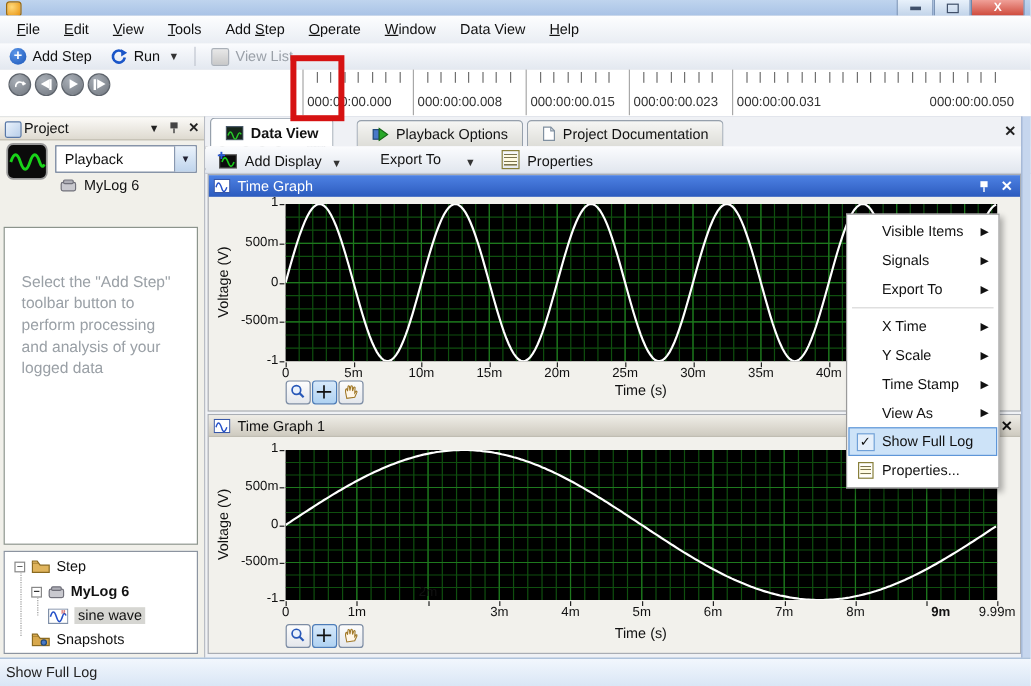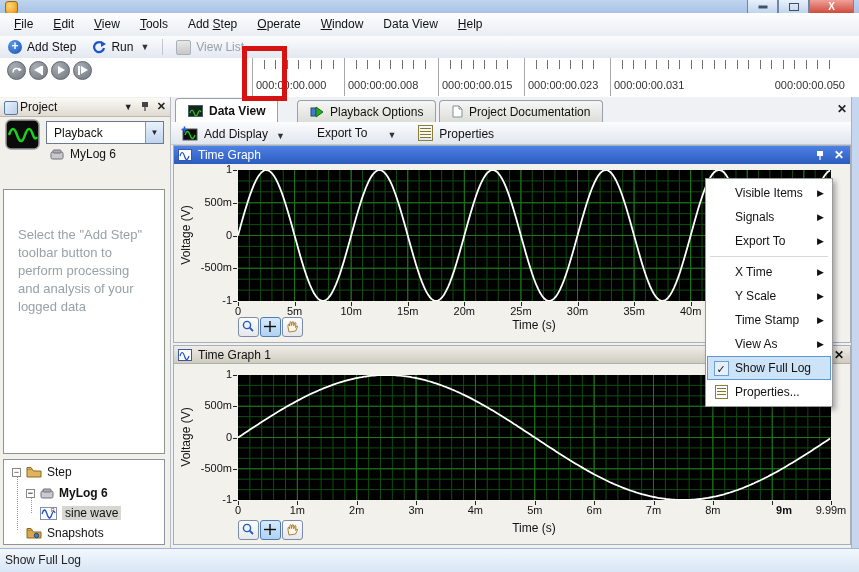--- a/index.html
+++ b/index.html
@@ -649,21 +649,21 @@
       <line x1="0" y1="31.25" x2="593" y2="31.25" stroke="#1E781E" stroke-width="1"></line>
       <line x1="0" y1="62.5" x2="593" y2="62.5" stroke="#1E781E" stroke-width="1"></line>
       <line x1="0" y1="93.75" x2="593" y2="93.75" stroke="#1E781E" stroke-width="1"></line>
       <path d="M0,62.5L2,61.2L4,59.9L6,58.5L8,57.2L10,55.9L12,54.6L14,53.3L16,52.0L18,50.7L20,49.4L22,48.1L24,46.8L26,45.5L28,44.2L30,43.0L32,41.7L34,40.5L36,39.3L38,38.0L40,36.8L42,35.6L44,34.4L46,33.3L48,32.1L50,30.9L52,29.8L54,28.7L56,27.6L58,26.5L60,25.4L62,24.4L64,23.3L66,22.3L68,21.3L70,20.3L72,19.3L74,18.4L76,17.5L78,16.6L80,15.7L82,14.8L84,14.0L86,13.1L88,12.3L90,11.6L92,10.8L94,10.1L96,9.4L98,8.7L100,8.0L102,7.4L104,6.8L106,6.2L108,5.6L110,5.1L112,4.6L114,4.1L116,3.6L118,3.2L120,2.8L122,2.4L124,2.1L126,1.7L128,1.5L130,1.2L132,0.9L134,0.7L136,0.5L138,0.4L140,0.2L142,0.1L144,0.1L146,0.0L148,0.0L150,0.0L152,0.0L154,0.1L156,0.2L158,0.3L160,0.5L162,0.6L164,0.9L166,1.1L168,1.3L170,1.6L172,1.9L174,2.3L176,2.6L178,3.0L180,3.5L182,3.9L184,4.4L186,4.9L188,5.4L190,6.0L192,6.5L194,7.1L196,7.8L198,8.4L200,9.1L202,9.8L204,10.5L206,11.3L208,12.0L210,12.8L212,13.6L214,14.5L216,15.3L218,16.2L220,17.1L222,18.0L224,19.0L226,19.9L228,20.9L230,21.9L232,22.9L234,23.9L236,25.0L238,26.1L240,27.1L242,28.2L244,29.4L246,30.5L248,31.6L250,32.8L252,34.0L254,35.1L256,36.3L258,37.5L260,38.8L262,40.0L264,41.2L266,42.5L268,43.7L270,45.0L272,46.3L274,47.6L276,48.9L278,50.1L280,51.4L282,52.8L284,54.1L286,55.4L288,56.7L290,58.0L292,59.3L294,60.7L296,62.0L298,63.3L300,64.6L302,65.9L304,67.3L306,68.6L308,69.9L310,71.2L312,72.5L314,73.8L316,75.1L318,76.4L320,77.7L322,79.0L324,80.2L326,81.5L328,82.8L330,84.0L332,85.3L334,86.5L336,87.7L338,88.9L340,90.1L342,91.3L344,92.4L346,93.6L348,94.7L350,95.9L352,97.0L354,98.1L356,99.2L358,100.2L360,101.3L362,102.3L364,103.3L366,104.3L368,105.3L370,106.2L372,107.2L374,108.1L376,109.0L378,109.8L380,110.7L382,111.5L384,112.3L386,113.1L388,113.9L390,114.6L392,115.4L394,116.0L396,116.7L398,117.4L400,118.0L402,118.6L404,119.2L406,119.7L408,120.2L410,120.7L412,121.2L414,121.6L416,122.0L418,122.4L420,122.8L422,123.1L424,123.4L426,123.7L428,124.0L430,124.2L432,124.4L434,124.6L436,124.7L438,124.8L440,124.9L442,125.0L444,125.0L446,125.0L448,125.0L450,124.9L452,124.8L454,124.7L456,124.6L458,124.4L460,124.2L462,124.0L464,123.8L466,123.5L468,123.2L470,122.9L472,122.5L474,122.1L476,121.7L478,121.3L480,120.8L482,120.3L484,119.8L486,119.3L488,118.7L490,118.1L492,117.5L494,116.8L496,116.2L498,115.5L500,114.8L502,114.0L504,113.3L506,112.5L508,111.7L510,110.9L512,110.0L514,109.1L516,108.3L518,107.3L520,106.4L522,105.5L524,104.5L526,103.5L528,102.5L530,101.5L532,100.4L534,99.4L536,98.3L538,97.2L540,96.1L542,95.0L544,93.8L546,92.7L548,91.5L550,90.3L552,89.1L554,87.9L556,86.7L558,85.5L560,84.3L562,83.0L564,81.8L566,80.5L568,79.2L570,77.9L572,76.7L574,75.4L576,74.1L578,72.8L580,71.5L582,70.2L584,68.8L586,67.5L588,66.2L590,64.9L592,63.6" fill="none" stroke="#ffffff" stroke-width="1.8"></path>
     </svg>
     <div class="xtick" style="left: 238px; top: 501px;"></div>
     <div class="xlabel" style="left: 216px; top: 504px;">0</div>
     <div class="xtick" style="left: 297.4px; top: 501px;"></div>
     <div class="xlabel" style="left: 275.4px; top: 504px;">1m</div>
     <div class="xtick" style="left: 356.7px; top: 501px;"></div>
-    <div class="xlabel" style="left: 334.7px; top: 504px;">2m</div>
+    <div class="xlabel" style="left: 334.7px; top: 488px;">2m</div>
     <div class="xtick" style="left: 416.1px; top: 501px;"></div>
     <div class="xlabel" style="left: 394.1px; top: 504px;">3m</div>
     <div class="xtick" style="left: 475.4px; top: 501px;"></div>
     <div class="xlabel" style="left: 453.4px; top: 504px;">4m</div>
     <div class="xtick" style="left: 534.8px; top: 501px;"></div>
     <div class="xlabel" style="left: 512.8px; top: 504px;">5m</div>
     <div class="xtick" style="left: 594.2px; top: 501px;"></div>
     <div class="xlabel" style="left: 572.2px; top: 504px;">6m</div>
     <div class="xtick" style="left: 653.5px; top: 501px;"></div>
     <div class="xlabel" style="left: 631.5px; top: 504px;">7m</div>

